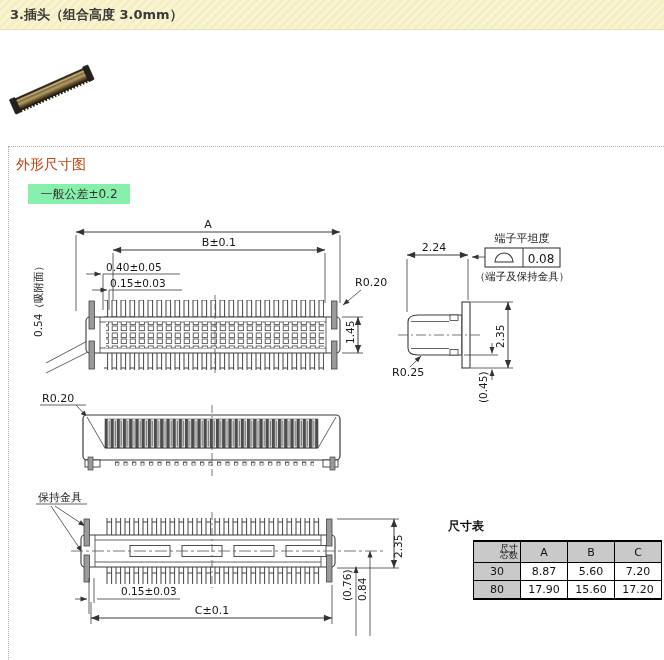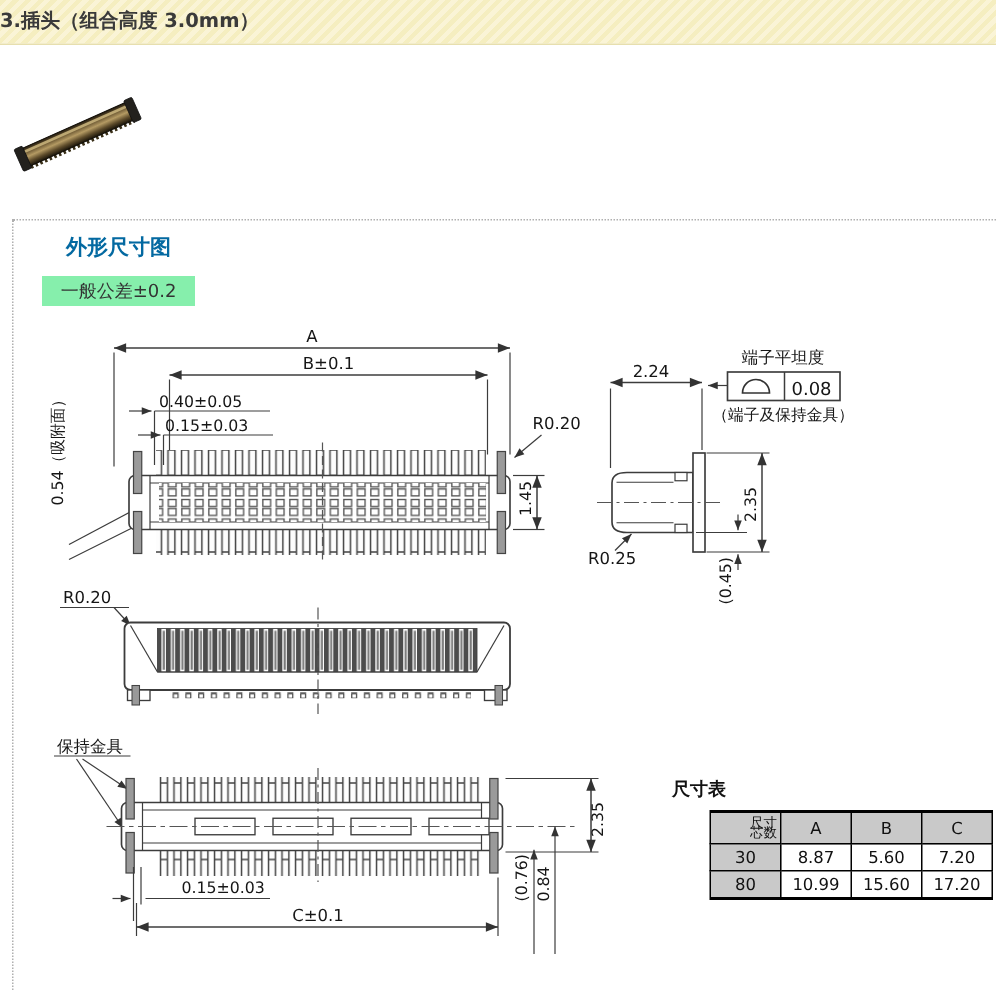--- a/index.html
+++ b/index.html
@@ -9,28 +9,28 @@
     font-family:"DejaVu Sans",sans-serif;
     color:#222;
   }
   .abs{position:absolute;}
   
   .hdr{
     left:0;top:0;width:664px;height:30px;
     background:repeating-linear-gradient(135deg,#f5eec0 0px,#f5eec0 3px,#faf4d6 3px,#faf4d6 6px);
     border-bottom:1px solid #e7dfae;
     line-height:30px;font-size:13px;font-weight:bold;color:#3a3a3a;
-    box-sizing:border-box;
+    padding-left:10px;box-sizing:border-box;
   }
   
   .dotbox{
     left:8px;top:146px;width:662px;height:522px;
     border:1px dotted #b0b0b0;
   }
-  .sec-title{left:44px;top:156px;font-size:14px;font-weight:bold;color:#0369a1;}
+  .sec-title{left:16px;top:156px;font-size:14px;font-weight:normal;color:#c2410c;}
   .tolbox{
     left:28px;top:184px;width:102px;height:20px;background:#86efac;
     font-size:12px;color:#333;text-align:center;line-height:20px;
   }
   
   svg{overflow:visible;}
   .ln{stroke:#3c3c3c;stroke-width:1;fill:none;}
   .thin{stroke-width:0.8;}
   .cl{stroke:#555;stroke-width:0.8;fill:none;}
   svg text{font-family:"DejaVu Sans",sans-serif;font-size:11px;fill:#161616;}
@@ -317,18 +317,18 @@
     <td>C</td>
   </tr>
   <tr>
     <td class="rowhd">30</td>
     <td>8.87</td>
     <td>5.60</td>
     <td>7.20</td>
   </tr>
   <tr>
     <td class="rowhd">80</td>
-    <td>10.99</td>
+    <td>17.90</td>
     <td>15.60</td>
     <td>17.20</td>
   </tr>
 </tbody>
   </table>
 
 </body></html>

